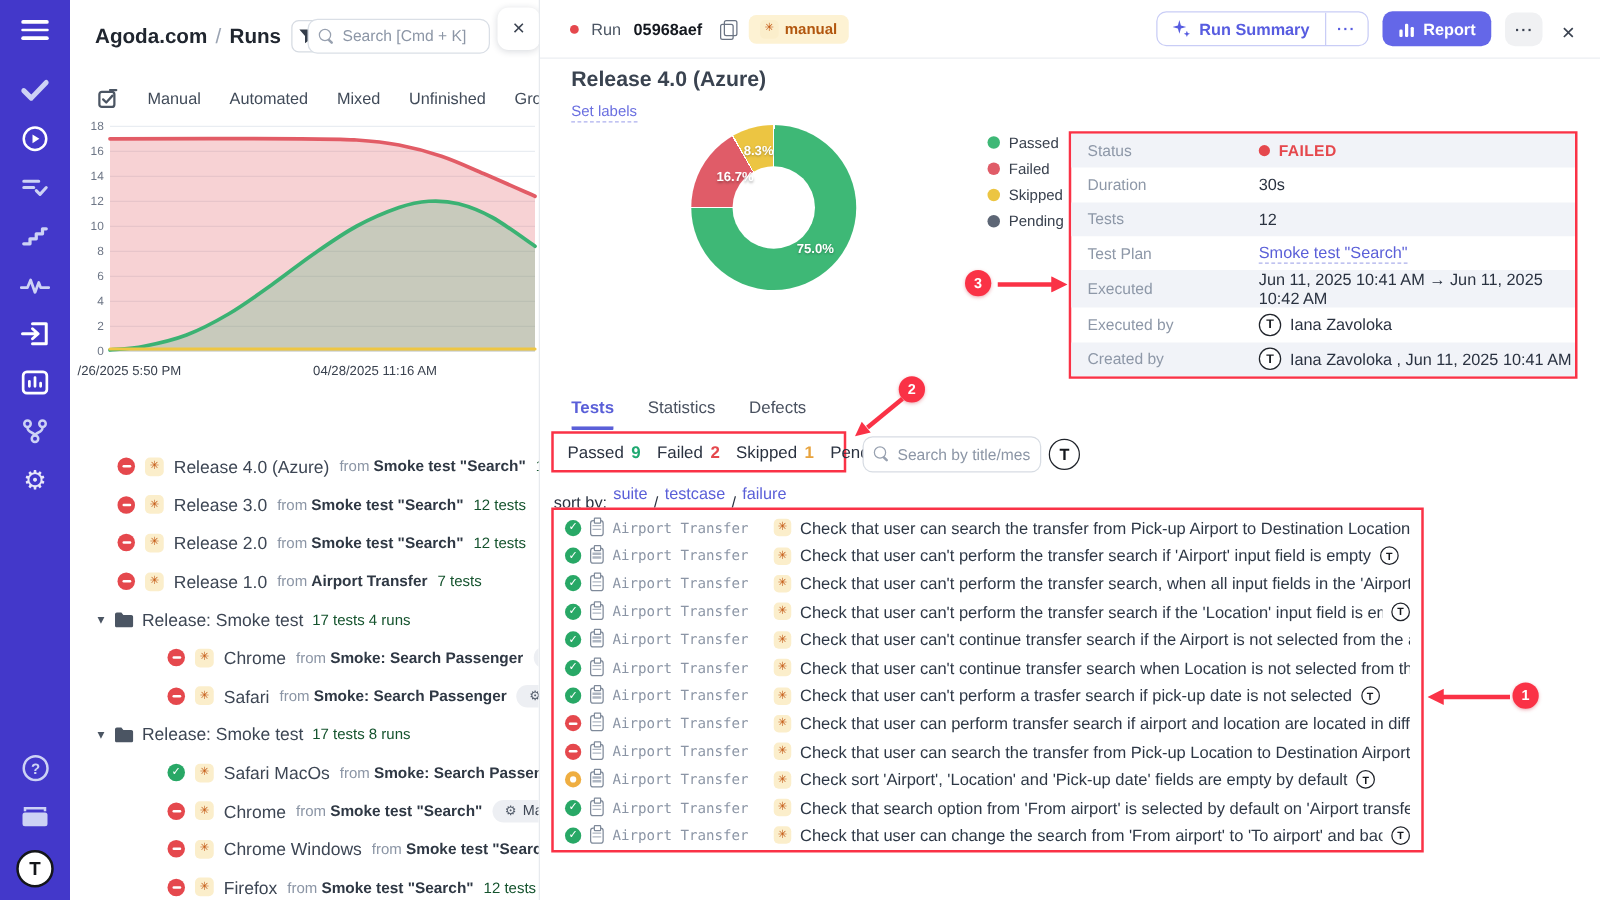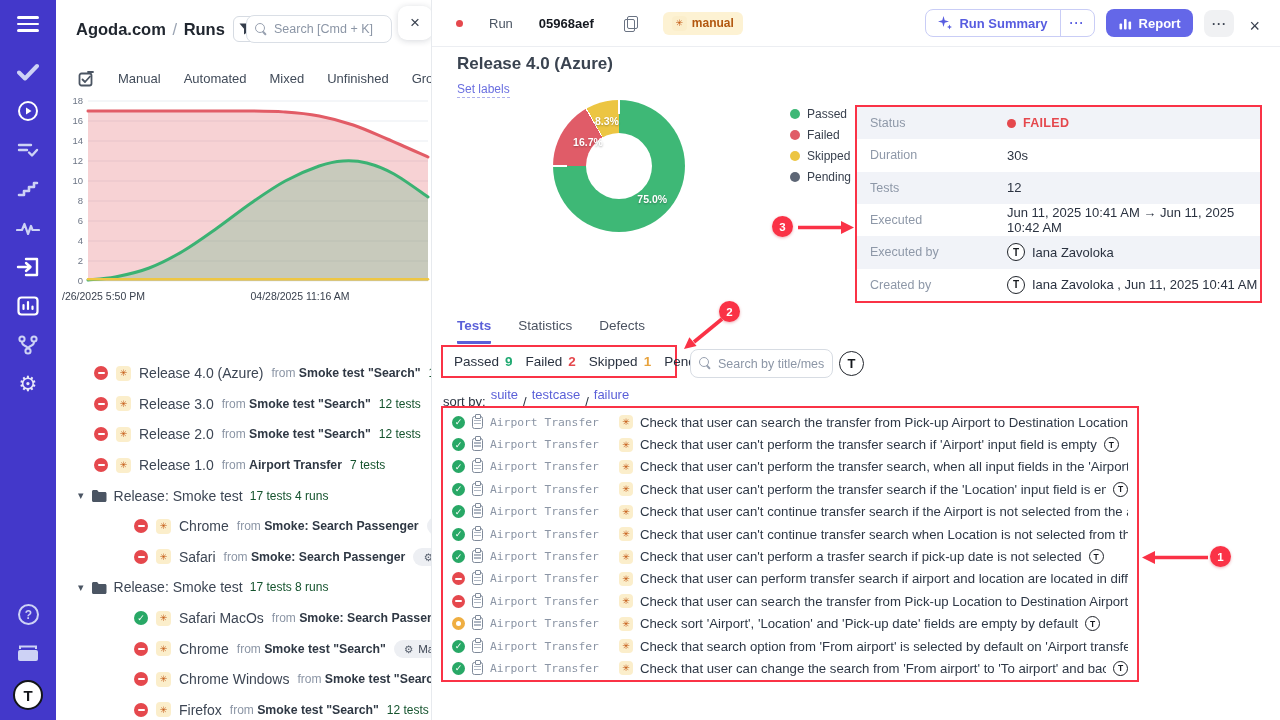--- a/index.html
+++ b/index.html
@@ -67,21 +67,21 @@
   .st-ico.skipped { background:#efae41; }
   .st-ico.skipped::after { content:""; width:5px; height:5px; background:#fff; border-radius:50%; }
   .man-ico { width:15px; height:15px; border-radius:4px; background:#fbeecb; color:#c2550f;
     display:inline-flex; align-items:center; justify-content:center; font-size:9px;
     font-family:"DejaVu Sans",sans-serif; flex:none; }
   .folder-ico { color:#4b5563; display:flex; flex:none; }
 
   
   #main { position:absolute; left:432px; top:0; right:0; bottom:0; background:#fff; }
   .topbar { position:absolute; left:0; top:0; right:0; height:47px; border-bottom:1px solid #eceef2;
-    display:flex; align-items:center; padding:0 16px 0 24px; gap:26px; }
+    display:flex; align-items:center; padding:0 16px 0 24px; gap:10px; }
   .dot { width:7px; height:7px; border-radius:50%; background:#e5484d; flex:none; }
   .run-lbl { font-size:13px; color:#4b5563; }
   .run-id { font-size:13px; font-weight:bold; color:#14181f; }
   .copy-ico { width:13px; height:15px; position:relative; cursor:pointer; margin-left:4px; }
   .copy-ico::before { content:""; position:absolute; left:0; top:3px; width:9px; height:11px; border:1.5px solid #6a7383; border-radius:2px; background:#fff; }
   .copy-ico::after { content:""; position:absolute; left:3px; top:0; width:9px; height:11px; border:1.5px solid #6a7383; border-radius:2px; }
   .badge-manual { display:inline-flex; align-items:center; gap:5px; background:#fdf2d3; color:#b2570f;
     font-size:12px; font-weight:bold; border-radius:6px; padding:4px 9px; }
   .tb-right { margin-left:auto; display:flex; align-items:flex-end; gap:11px; }
   .btn-summary { display:flex; align-items:stretch; border:1.5px solid #c9cdf6; border-radius:8px; overflow:hidden; height:28px; cursor:pointer; }
@@ -455,20 +455,24 @@
         </div>
         <div class="d-row">
           <span class="d-lbl">Duration</span>
           <span class="d-val">30s</span>
         </div>
         <div class="d-row">
           <span class="d-lbl">Tests</span>
           <span class="d-val">12</span>
         </div>
         <div class="d-row">
+          <span class="d-lbl">Test Plan</span>
+          <span class="d-val link">Smoke test "Search"</span>
+        </div>
+        <div class="d-row">
           <span class="d-lbl">Executed</span>
           <span class="d-val">Jun 11, 2025 10:41 AM → Jun 11, 2025 10:42 AM</span>
         </div>
         <div class="d-row">
           <span class="d-lbl">Executed by</span>
           <span class="d-val"><span class="avatar">T</span>Iana Zavoloka</span>
         </div>
         <div class="d-row">
           <span class="d-lbl">Created by</span>
           <span class="d-val"><span class="avatar">T</span>Iana Zavoloka , Jun 11, 2025 10:41 AM</span>

